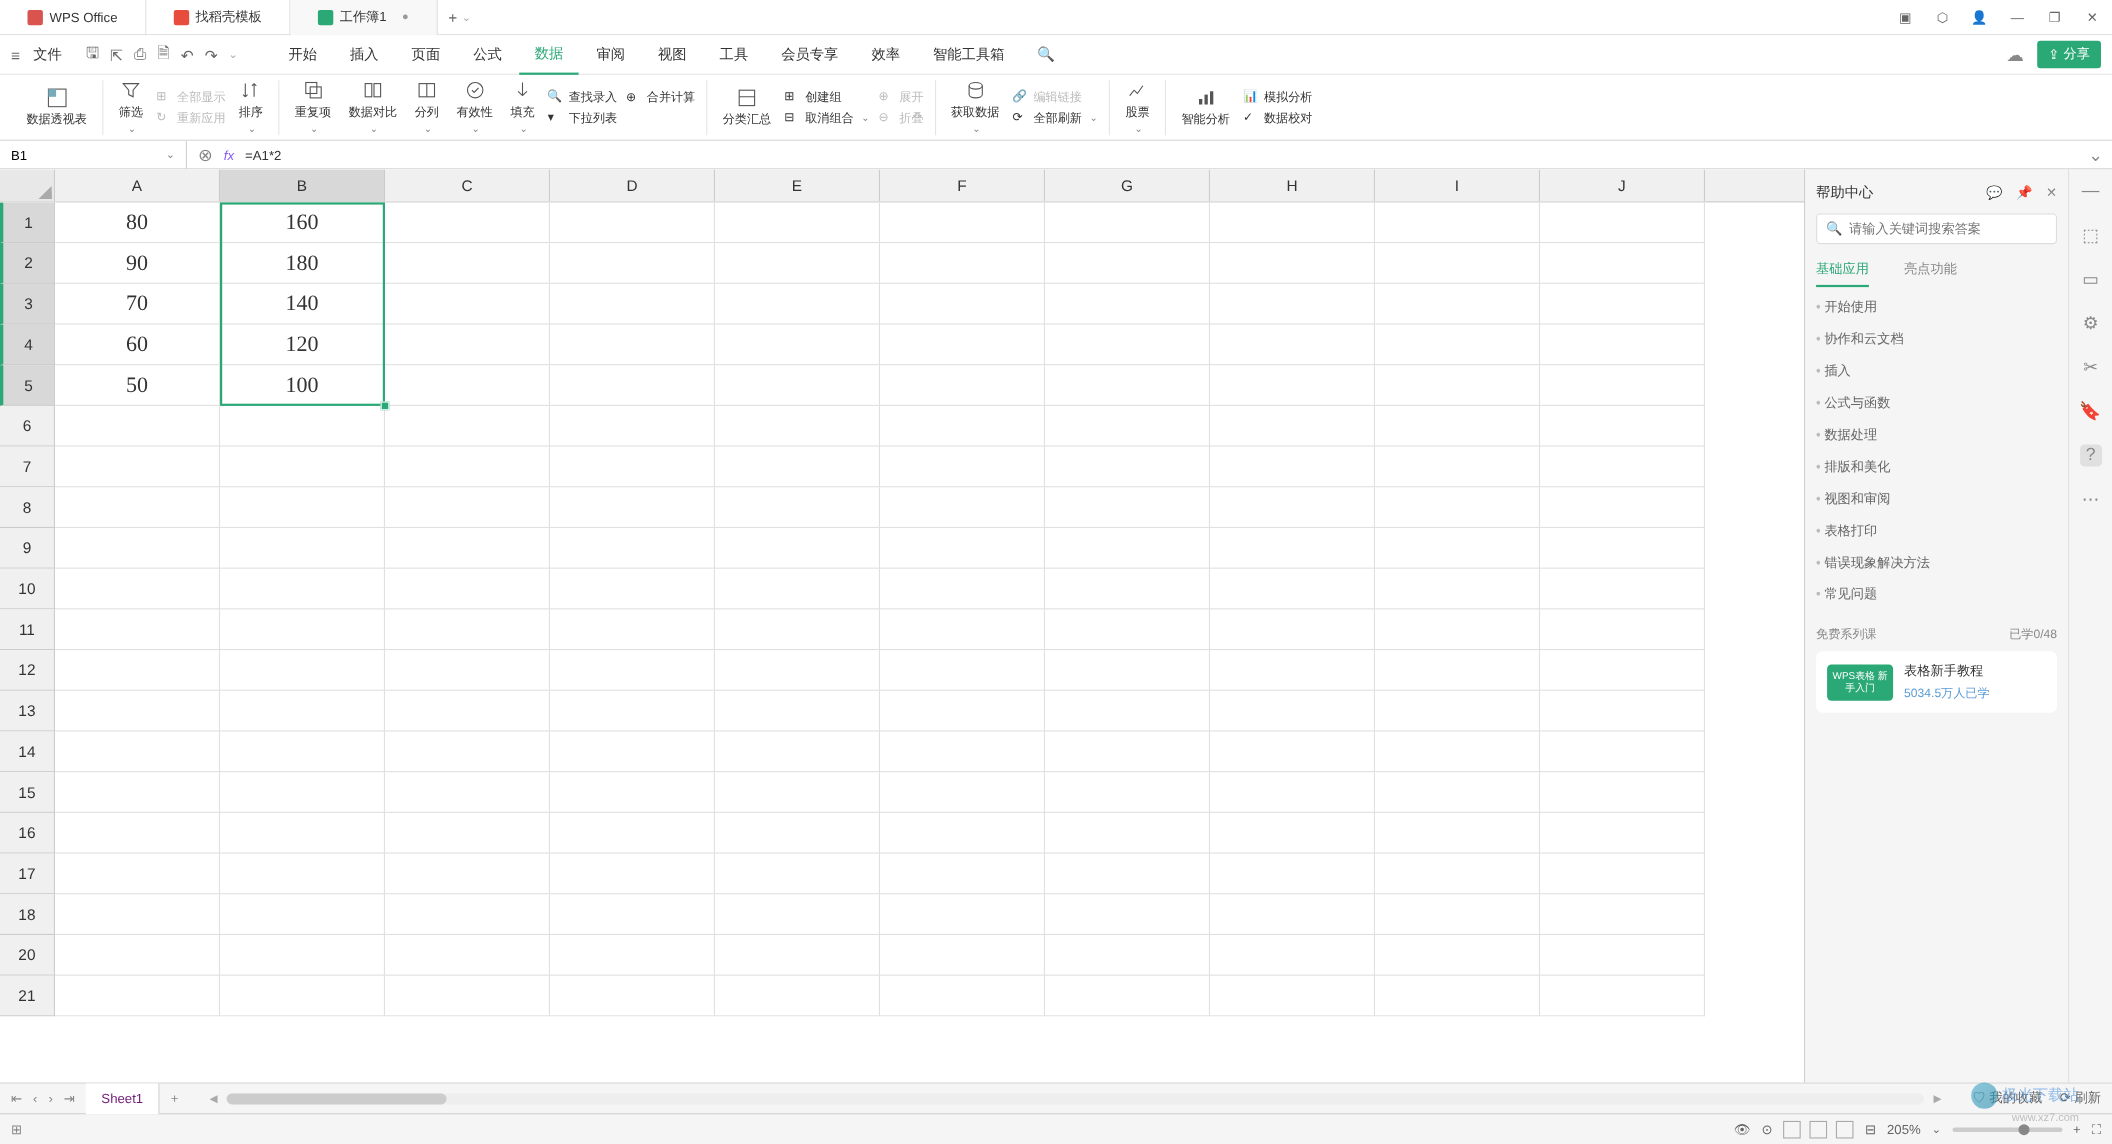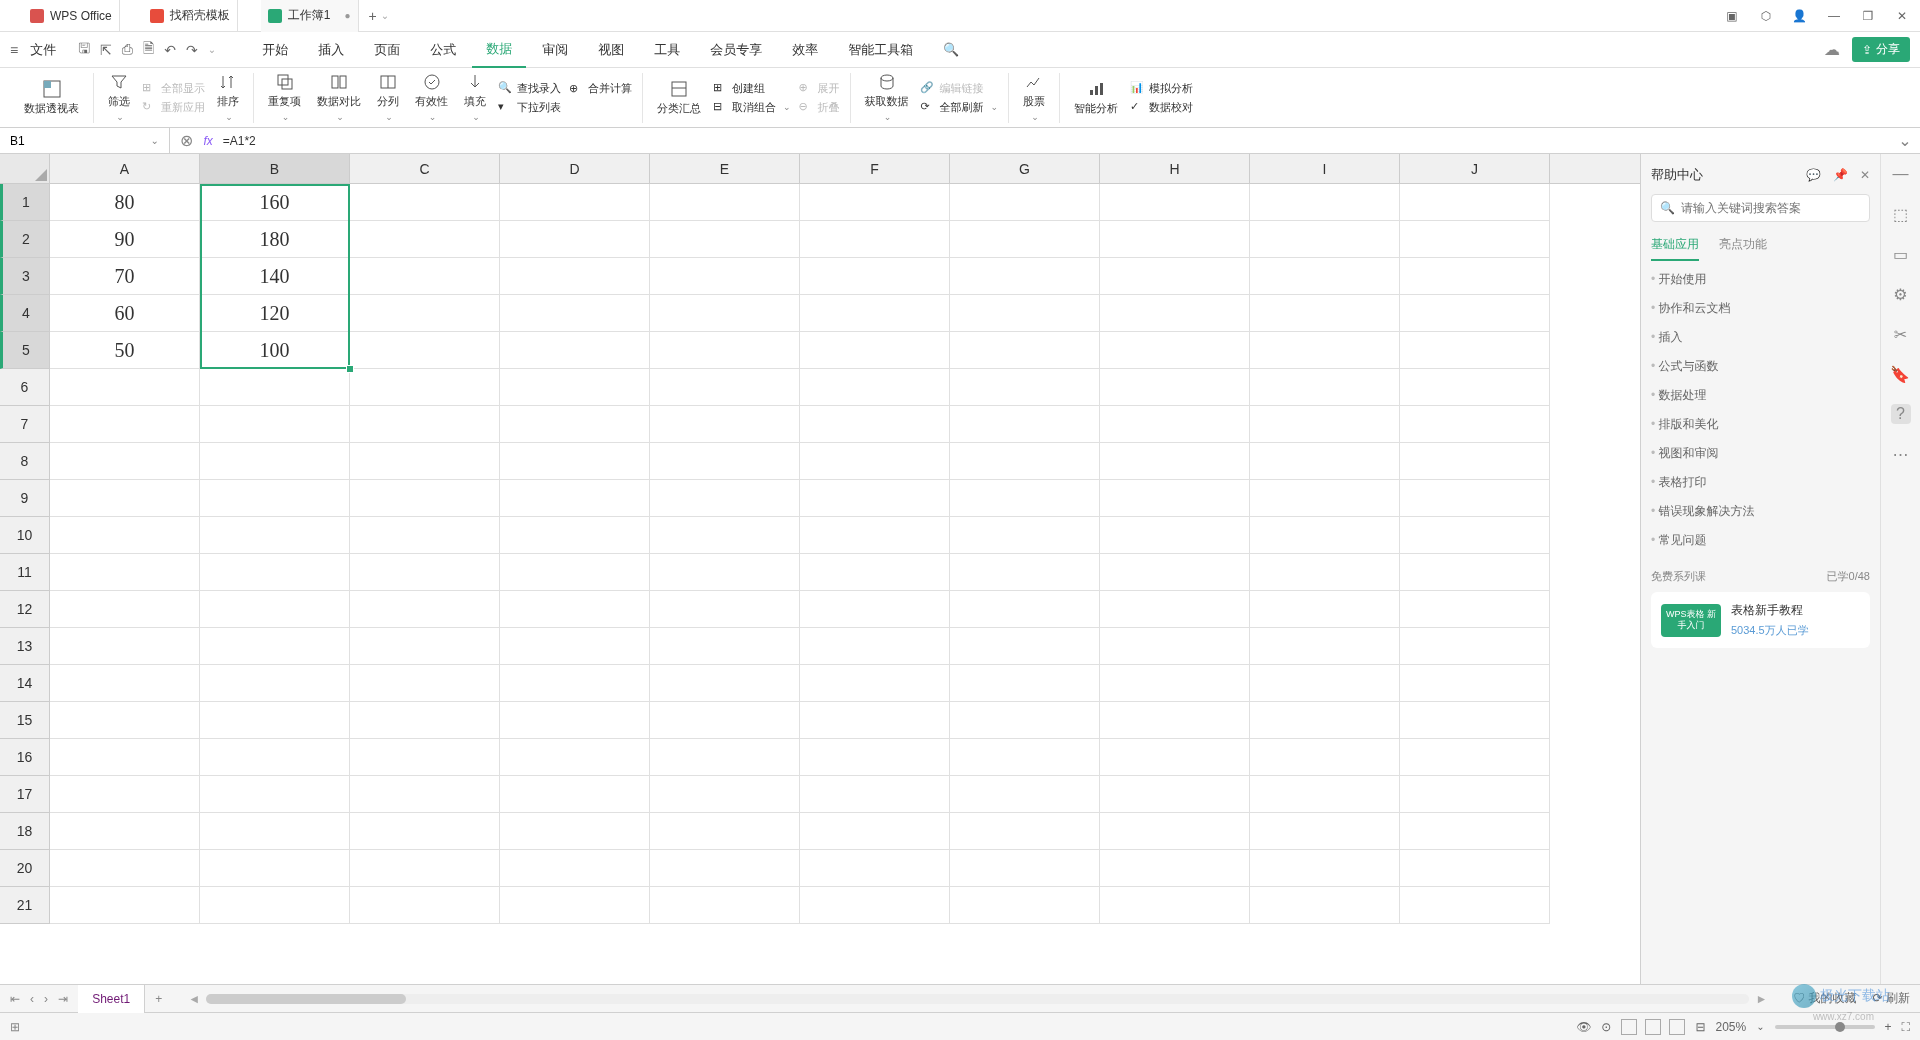--- a/index.html
+++ b/index.html
@@ -1,20 +1,20 @@
 <!DOCTYPE html>
 <html><head>
 <meta charset="utf-8">
 <style>
 * { margin: 0; padding: 0; box-sizing: border-box; font-family: "Microsoft YaHei", sans-serif; }
 body { background: #f5f5f5; width: 1920px; height: 1040px; overflow: hidden; position: relative; }
 
 
 .titlebar { height: 32px; background: #fff; display: flex; align-items: center; border-bottom: 1px solid #e0e0e0; }
-.tab { display: flex; align-items: center; height: 32px; padding: 0 7px; font-size: 12px; color: #333; border-right: 1px solid #e0e0e0; cursor: pointer; gap: 6px; margin-left: 23px; }
+.tab { display: flex; align-items: center; height: 32px; padding: 0 25px; font-size: 12px; color: #333; border-right: 1px solid #e0e0e0; cursor: pointer; gap: 6px; }
 .tab.active { background: #f8f8f8; }
 .tab .icon { width: 14px; height: 14px; display: inline-block; }
 .wps-icon { background: #d9534f; border-radius: 2px; }
 .template-icon { background: #e74c3c; border-radius: 2px; }
 .sheet-icon { background: #2aa876; border-radius: 2px; }
 .tab-close { font-size: 10px; color: #999; margin-left: 8px; }
 .add-tab { padding: 0 10px; font-size: 14px; color: #666; cursor: pointer; display: flex; align-items: center; gap: 4px; }
 .win-controls { margin-left: auto; display: flex; align-items: center; gap: 18px; padding-right: 10px; }
 .win-controls span { width: 16px; height: 16px; display: flex; align-items: center; justify-content: center; color: #666; font-size: 12px; cursor: pointer; }
 
@@ -69,21 +69,21 @@
 .selection-border { position: absolute; border: 2px solid #2aa876; pointer-events: none; }
 .fill-handle { position: absolute; width: 8px; height: 8px; background: #2aa876; border: 1px solid #fff; }
 
 
 .help-panel { width: 240px; background: #f5f5f5; border-left: 1px solid #d0d0d0; display: flex; flex-direction: column; padding: 8px 10px; font-size: 12px; }
 .help-header { display: flex; align-items: center; justify-content: space-between; padding: 4px 0 10px; }
 .help-title { font-size: 13px; color: #333; }
 .help-controls { display: flex; gap: 12px; color: #888; }
 .help-search { border: 1px solid #ddd; border-radius: 4px; padding: 6px 8px; display: flex; align-items: center; gap: 6px; background: #fff; }
 .help-search input { border: none; outline: none; flex: 1; font-size: 12px; }
-.help-tabs { display: flex; gap: 20px; margin: 14px 0 10px; }
+.help-tabs { display: flex; gap: 32px; margin: 14px 0 10px; }
 .help-tab { font-size: 12px; color: #888; padding-bottom: 6px; cursor: pointer; }
 .help-tab.active { color: #2aa876; border-bottom: 2px solid #2aa876; }
 .help-list { display: flex; flex-direction: column; gap: 12px; }
 .help-item { font-size: 12px; color: #666; cursor: pointer; }
 .help-item::before { content: "• "; color: #bbb; }
 .course-head { display: flex; justify-content: space-between; font-size: 11px; color: #888; margin-top: 20px; }
 .course-box { background: #fff; border-radius: 6px; padding: 10px; display: flex; gap: 10px; margin-top: 8px; align-items: center; }
 .course-thumb { width: 60px; height: 33px; background: #2aa876; border-radius: 4px; display: flex; align-items: center; justify-content: center; color: #fff; font-size: 9px; text-align: center; line-height: 1.2; padding: 4px; }
 .course-info { flex: 1; }
 .course-title { font-size: 12px; color: #333; font-weight: 500; }
@@ -107,21 +107,21 @@
 
 .statusbar { height: 28px; background: #f5f5f5; display: flex; align-items: center; border-top: 1px solid #d0d0d0; font-size: 12px; padding: 0 10px; }
 .status-right { margin-left: auto; display: flex; align-items: center; gap: 10px; color: #666; }
 .zoom-slider { width: 100px; height: 4px; background: #ccc; position: relative; border-radius: 2px; }
 .zoom-thumb { position: absolute; width: 10px; height: 10px; background: #888; border-radius: 50%; top: -3px; left: 60px; }
 .view-btns { display: flex; gap: 8px; }
 .view-btn { width: 16px; height: 16px; border: 1px solid #aaa; }
 
 .watermark { position: absolute; right: 30px; bottom: 32px; font-size: 14px; color: #4a90d9; opacity: 0.6; display: flex; align-items: center; gap: 4px; pointer-events: none; }
 .watermark .wlogo { width: 24px; height: 24px; background: linear-gradient(135deg,#4ac,#28a); border-radius: 50%; }
-.watermark .wsub { position: absolute; right: 16px; bottom: -14px; font-size: 10px; color: #999; text-align: right; }
+.watermark .wsub { position: absolute; right: 0; bottom: -14px; font-size: 10px; color: #999; text-align: right; }
 
 svg { display: block; }
 </style>
 </head>
 <body>
 
 <div class="titlebar">
   <div class="tab">
     <span class="icon wps-icon"></span>
     <span>WPS Office</span>

